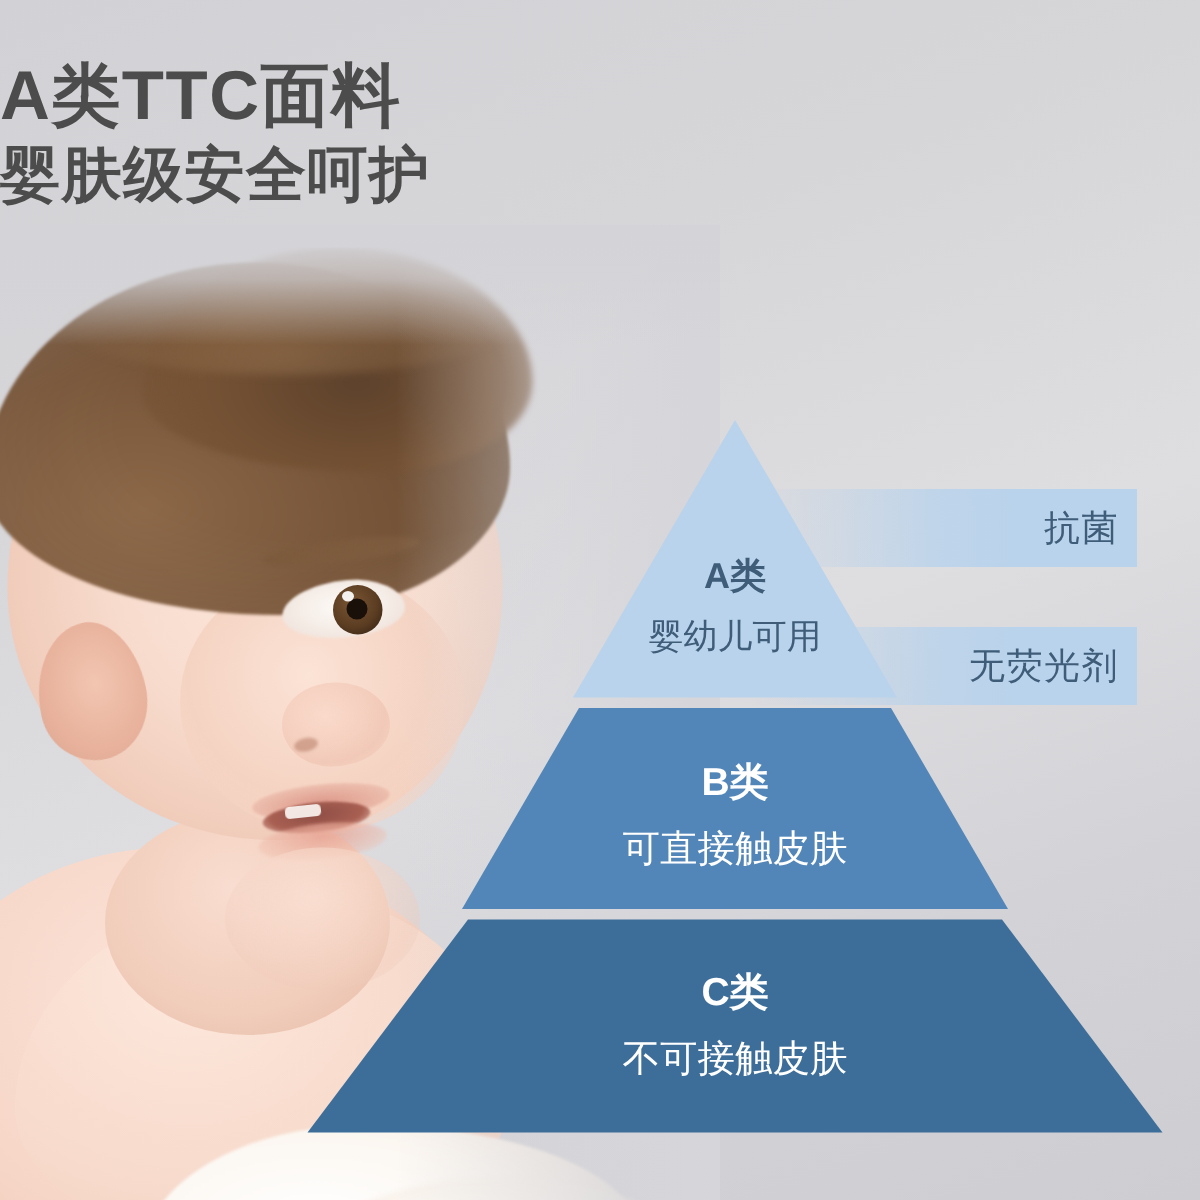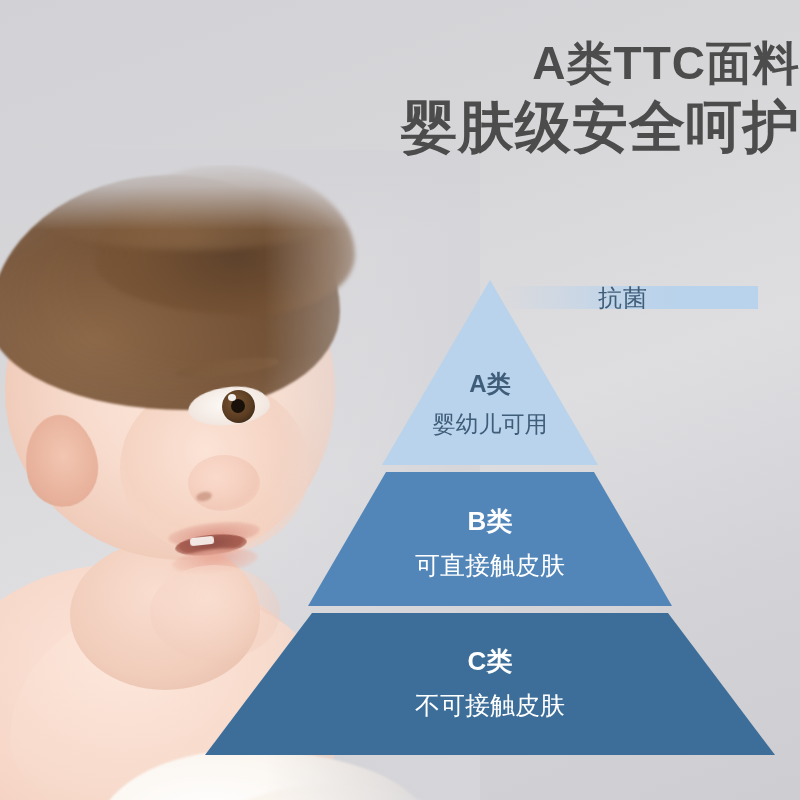--- a/index.html
+++ b/index.html
@@ -262,50 +262,51 @@
     background: linear-gradient(180deg, #d4d3d7 0%, rgba(212,211,215,0.75) 45%, rgba(212,211,215,0) 100%);
     pointer-events: none;
   }
 
   
   .headline {
     position: absolute;
     left: 0;
     top: 36px;
     width: 800px;
-    text-align: right;
+    text-align: left;
     color: #4c4c4c;
     font-weight: bold;
     line-height: 1.18;
     letter-spacing: 1px;
     z-index: 6;
   }
   .headline .line1 { font-size: 46px; display: block; }
-  .headline .line2 { font-size: 56px; display: block; margin-top: 4px; padding-left: 35px; }
+  .headline .line2 { font-size: 40px; display: block; margin-top: 4px; }
 
   
   .tags {
     position: absolute;
     left: 500px;
     top: 286px;
     width: 258px;
     z-index: 4;
   }
   .tag {
-    height: 23px;
+    height: 52px;
     margin-bottom: 8px;
     display: flex;
     align-items: center;
-    justify-content: center;
+    justify-content: flex-end;
     padding-right: 12px;
     box-sizing: border-box;
     color: #3f5d78;
     font-size: 24px;
     letter-spacing: 1px;
     background: linear-gradient(90deg, rgba(185,211,236,0) 0%, rgba(185,211,236,0.35) 22%, rgba(185,211,236,0.85) 50%, #b9d3ec 70%, #b9d3ec 100%);
+    margin-top: 40px;
   }
 
   
   .pyramid { position: absolute; left: 0; top: 0; width: 800px; height: 800px; z-index: 5; }
 
   
 </style>
 </head>
 <body>
 
@@ -341,20 +342,23 @@
 
   <div class="headline">
     <span class="line1">A类TTC面料</span>
     <span class="line2">婴肤级安全呵护</span>
   </div>
 
   <div class="tags">
     <div class="tag">
       <span>抗菌</span>
     </div>
+    <div class="tag">
+      <span>无荧光剂</span>
+    </div>
   </div>
 
   <svg class="pyramid" viewBox="0 0 800 800">
 
     <polygon points="490,280 598,465 382,465" fill="#b9d3ec"></polygon>
 
     <polygon points="386,472 594,472 672,606 308,606" fill="#5286b8"></polygon>
 
     <polygon points="312,613 668,613 775,755 205,755" fill="#3d6e9a"></polygon>
 

